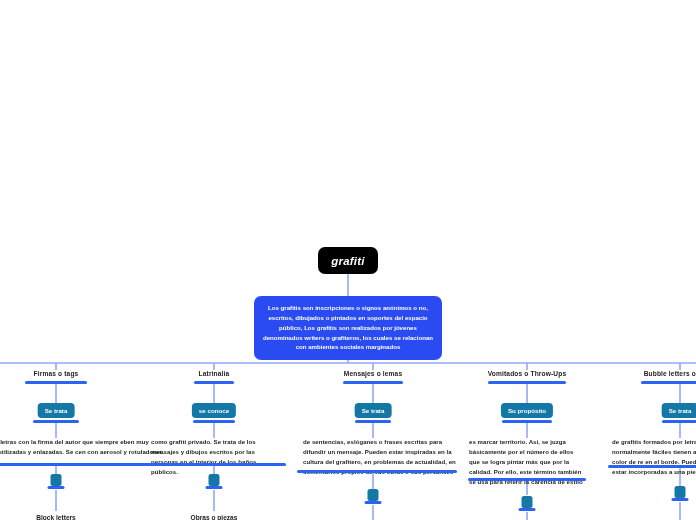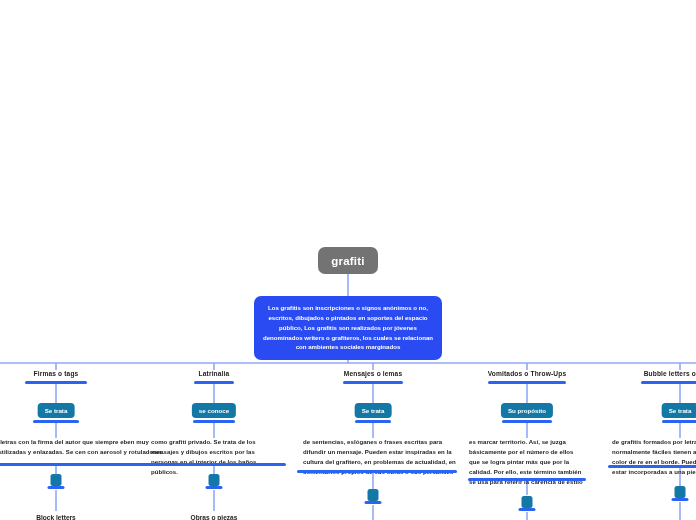--- a/index.html
+++ b/index.html
@@ -32,30 +32,31 @@
     pointer-events: none;
   }
 
   
   .root-node {
     position: absolute;
     left: 318px;
     top: 247px;
     width: 60px;
     height: 27px;
-    background: #737373;
+    background: #000000;
     border-radius: 7px;
     color: #ffffff;
     font-size: 11.5px;
     font-weight: bold;
     display: flex;
     align-items: center;
     justify-content: center;
     letter-spacing: .2px;
     box-sizing: border-box;
+    font-style: italic;
   }
 
   
   .root-desc {
     position: absolute;
     left: 254px;
     top: 296px;
     width: 188px;
     background: #2B4BF2;
     border-radius: 7px;

